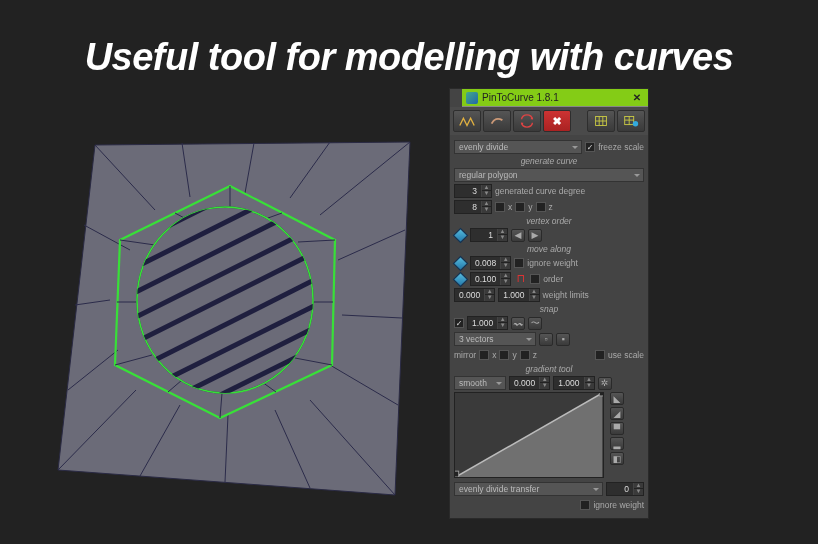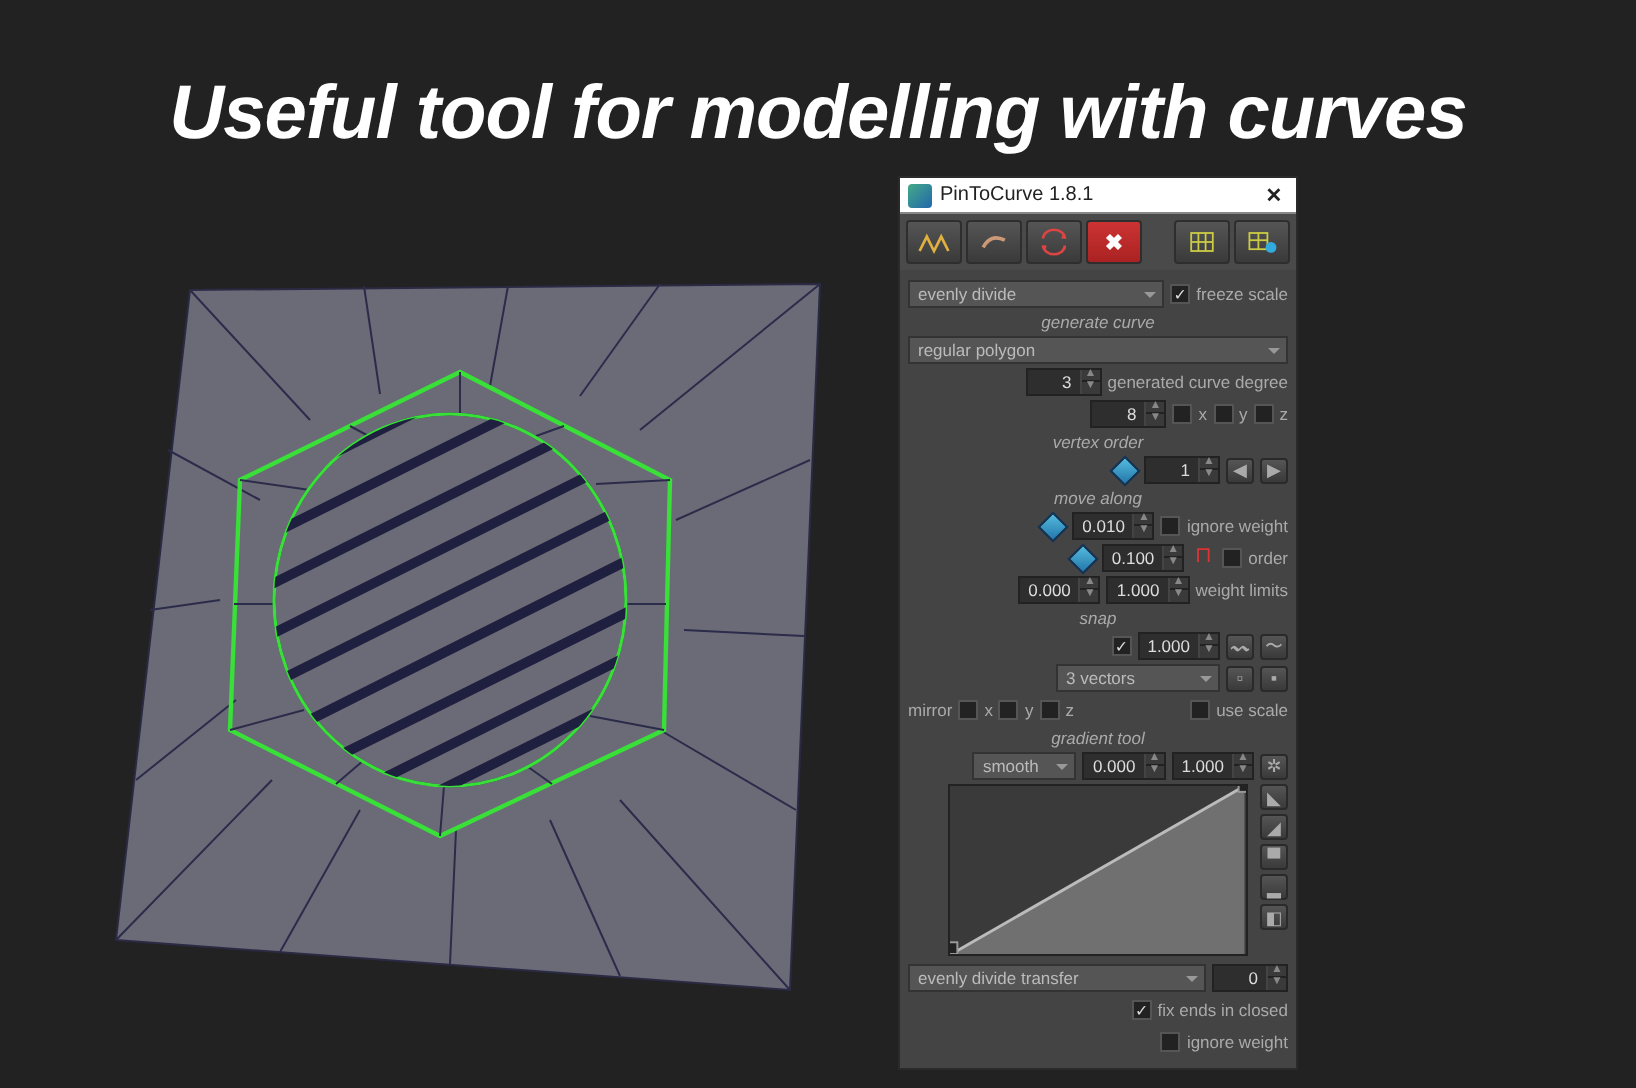--- a/index.html
+++ b/index.html
@@ -34,27 +34,28 @@
     position: absolute;
     left: 449px; top: 88px;
     width: 200px;
     background: #444444;
     border: 1px solid #2a2a2a;
     font-size: 9px;
     color: #bbb;
   }
   .titlebar {
     height: 18px;
-    background: #ffffff;
+    background: #84cc16;
     color: #222;
     display: flex;
     align-items: center;
     padding: 0 4px;
     font-size: 10px;
     border-bottom: 1px solid #888;
+    margin-left: 12px;
   }
   .titlebar .tlogo {
     width: 12px; height: 12px;
     background: linear-gradient(135deg,#4a8,#26a);
     border-radius: 2px;
     margin-right: 4px;
   }
   .titlebar .tclose {
     margin-left: auto;
     width: 14px; text-align: center;
@@ -69,21 +70,21 @@
     background: linear-gradient(#555,#3a3a3a);
     border: 1px solid #2e2e2e;
     border-radius: 2px;
     display: flex; align-items: center; justify-content: center;
     font-size: 11px;
   }
   .ibtn.spacer { margin-left: auto; }
   .ibtn svg { width: 18px; height: 14px; }
 
   .body { padding: 3px 4px 6px 4px; }
-  .row { display: flex; align-items: center; gap: 3px; margin-top: 2px; min-height: 14px; justify-content: flex-end; }
+  .row { display: flex; align-items: center; gap: 3px; margin-top: 2px; min-height: 14px; }
   .seplabel { text-align: center; font-size: 8.5px; color: #aaa; margin: 2px 0 1px 0; position: relative; font-style: italic; }
 
   .dd {
     background: #555; border: 1px solid #333;
     height: 14px; padding: 0 14px 0 4px;
     display: flex; align-items: center;
     position: relative; font-size: 8.5px;
     min-width: 70px;
   }
   .dd::after {
@@ -316,21 +317,21 @@
           </span>
         </div>
       <span class="mini">◀</span>
       <span class="mini">▶</span>
     </div>
 
     <div class="seplabel">move along</div>
     <div class="row">
       <span class="diamond"></span>
       <div class="num">
-          <span class="val">0.010</span>
+          <span class="val">0.008</span>
           <span class="spin">
             <div>▲</div>
             <div>▼</div>
           </span>
         </div>
       <span class="chk"></span>
       <span class="label">ignore weight</span>
     </div>
 
     <div class="row">
@@ -443,21 +444,17 @@
         </div>
       <div class="num">
           <span class="val">0</span>
           <span class="spin">
             <div>▲</div>
             <div>▼</div>
           </span>
         </div>
     </div>
     <div class="row" style="justify-content:flex-end">
-      <span class="chk on"></span>
-      <span class="label">fix ends in closed</span>
-    </div>
-    <div class="row" style="justify-content:flex-end">
       <span class="chk"></span>
       <span class="label">ignore weight</span>
     </div>
   </div>
 </div>
 
 </body></html>

